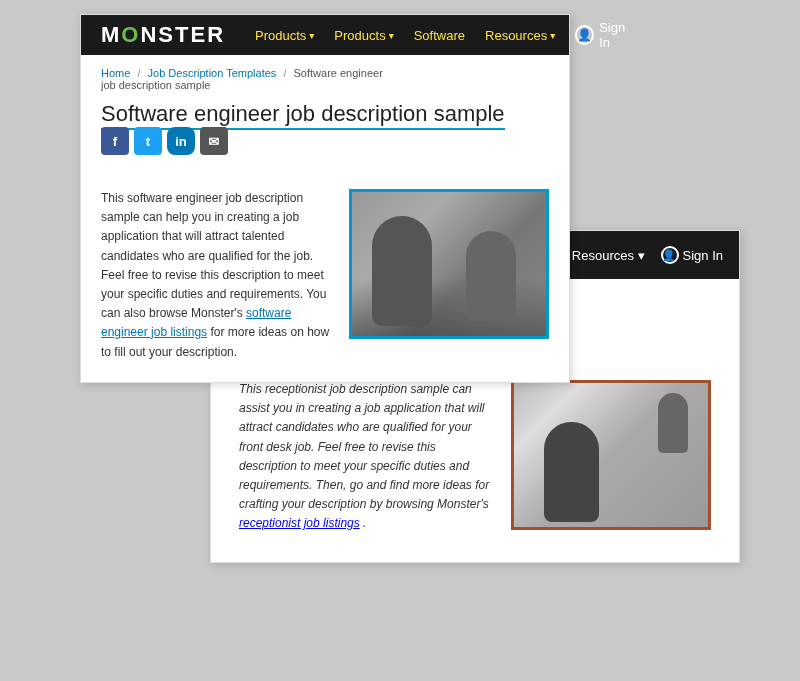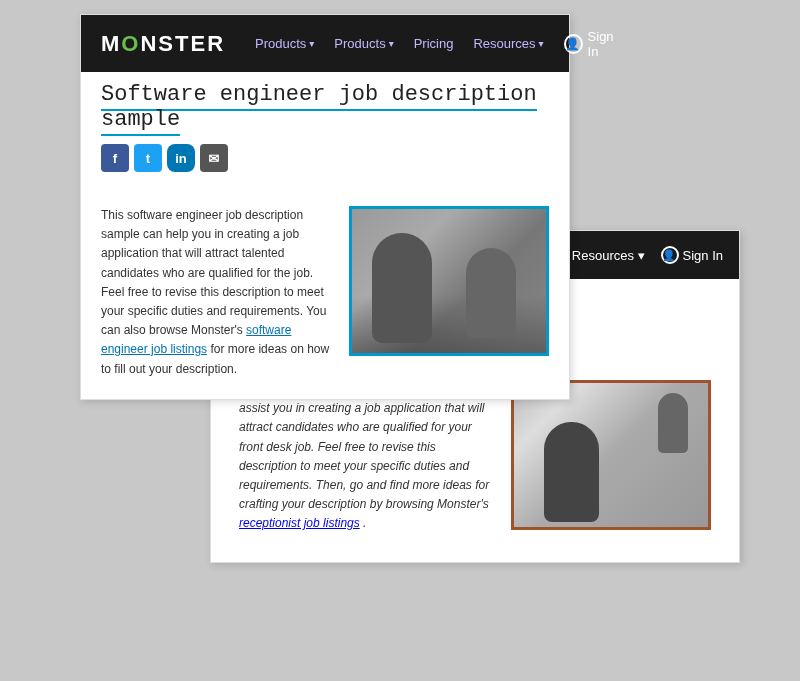--- a/index.html
+++ b/index.html
@@ -56,21 +56,21 @@
       width: 490px;
       background: #fff;
       border: 1px solid #ddd;
       box-shadow: 2px 2px 8px rgba(0,0,0,0.15);
       z-index: 2;
     }
 
     
     .navbar {
       background: #1a1a1a;
-      height: 57px;
+      height: 40px;
       display: flex;
       align-items: center;
       padding: 0 20px;
       gap: 20px;
     }
 
     .logo {
       color: #fff;
       font-size: 22px;
       font-weight: bold;
@@ -78,21 +78,21 @@
       text-transform: uppercase;
       font-family: 'Arial Black', sans-serif;
       margin-right: 10px;
     }
 
     .logo span {
       color: #6abf4b;
     }
 
     .nav-item {
-      color: #c4b5fd;
+      color: #fde047;
       font-size: 13px;
       cursor: pointer;
       display: flex;
       align-items: center;
       gap: 3px;
     }
 
     .nav-item .chevron {
       font-size: 10px;
     }
@@ -144,22 +144,20 @@
       font-size: 22px;
       font-weight: normal;
       color: #222;
       margin-bottom: 10px;
       border-bottom: 2px solid #0099cc;
       display: inline;
       padding-bottom: 2px;
     }
 
     .title-wrapper {
-      margin-bottom: 12px;
-      font-family: Liberation Mono, monospace;
     }
 
     
     .social-icons {
       display: flex;
       gap: 5px;
       margin-bottom: 14px;
     }
 
     .social-btn {
@@ -364,32 +362,41 @@
     </div>
     <div class="nav-item">
       <span>Products</span>
       <span class="chevron">▾</span>
     </div>
     <div class="nav-item">
       <span>Products</span>
       <span class="chevron">▾</span>
     </div>
     <div class="nav-item">
-      <span>Pricing</span>
+      <span>Software</span>
     </div>
     <div class="nav-item">
       <span>Resources</span>
       <span class="chevron">▾</span>
     </div>
     <div class="nav-signin">
       <div class="user-icon">👤</div>
       <span>Sign In</span>
     </div>
   </nav>
 
+  <div class="breadcrumb">
+    <a href="#">Home</a>
+    <span class="breadcrumb-sep">/</span>
+    <a href="#">Job Description Templates</a>
+    <span class="breadcrumb-sep">/</span>
+    <span>Software engineer</span>
+    <br>
+    <span>job description sample</span>
+  </div>
 
   <div class="content">
     <div class="title-wrapper">
       <span class="page-title">Software engineer job description sample</span>
     </div>
 
     <div class="social-icons">
       <div class="social-btn social-fb">f</div>
       <div class="social-btn social-tw">t</div>
       <div class="social-btn social-li">in</div>

